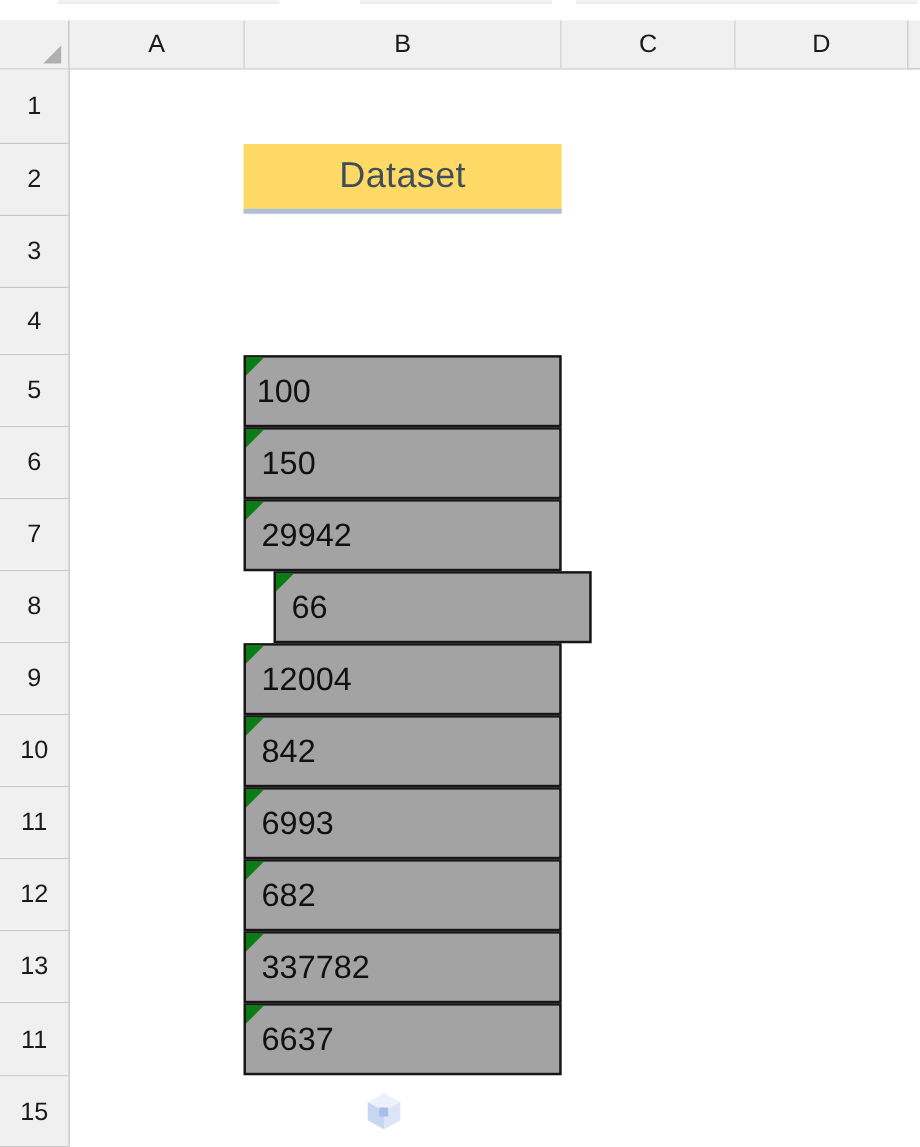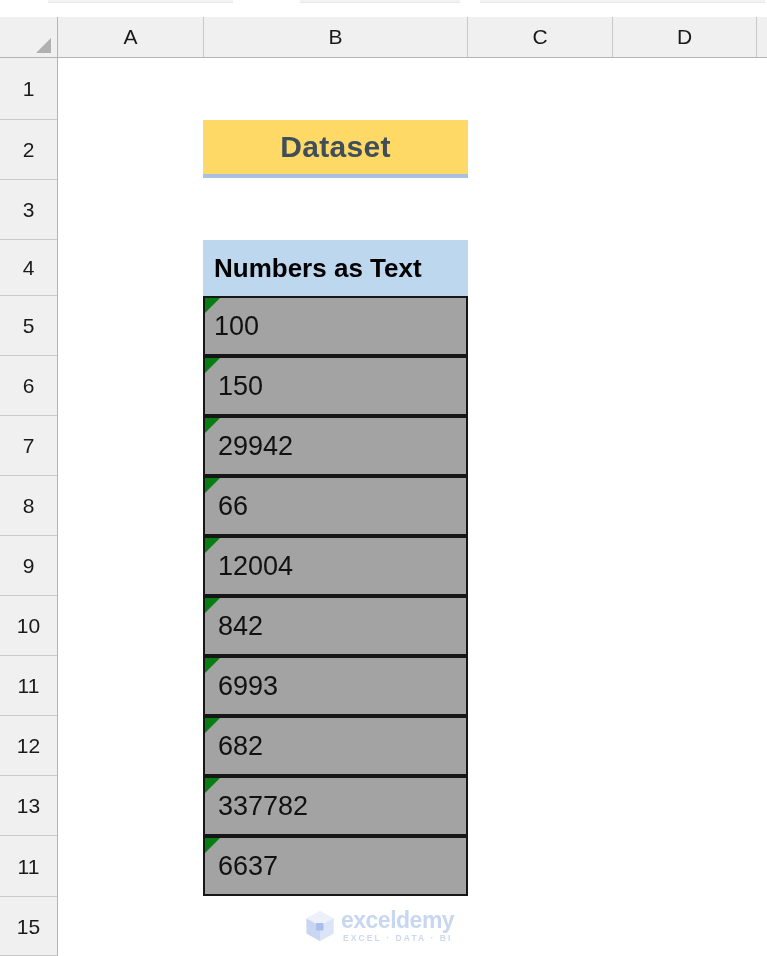--- a/index.html
+++ b/index.html
@@ -102,21 +102,21 @@
   .title-cell {
     position: absolute;
     left: 203px; top: 120px;
     width: 265px; height: 58px;
     background: #FFD966;
     border-bottom: 4px solid #A9C0E0;
     display: flex;
     align-items: center;
     justify-content: center;
     font-size: 30px;
-    font-weight: bold;
+    font-weight: normal;
     color: #3F4E5A;
     letter-spacing: 0.3px;
   }
 
   
   .table-header-cell {
     position: absolute;
     left: 203px; top: 240px;
     width: 265px; height: 56px;
     background: #BDD7EE;
@@ -220,36 +220,35 @@
         <div class="row-head" style="top: 718px; height: 60px; line-height: 60px;">13</div>
         <div class="row-head" style="top: 778px; height: 61px; line-height: 61px;">11</div>
         <div class="row-head" style="top: 839px; height: 59px; line-height: 59px;">15</div>
       </div>
   </div>
 
   <div class="grid-body"></div>
 
   <div class="title-cell">Dataset</div>
 
-  <div class="table-header-cell">Numbers as Text</div>
 
   <div id="data-cells">
       <div class="data-cell" style="top: 296px;">
         <span class="err-tri"></span>
         <span>100</span>
       </div>
       <div class="data-cell" style="top: 356px;">
         <span class="err-tri"></span>
         <span>150</span>
       </div>
       <div class="data-cell" style="top: 416px; text-align: center;">
         <span class="err-tri"></span>
         <span>29942</span>
       </div>
-      <div class="data-cell" style="top: 476px;">
+      <div class="data-cell" style="top: 476px; margin-left: 25px;">
         <span class="err-tri"></span>
         <span>66</span>
       </div>
       <div class="data-cell" style="top: 536px;">
         <span class="err-tri"></span>
         <span>12004</span>
       </div>
       <div class="data-cell" style="top: 596px;">
         <span class="err-tri"></span>
         <span>842</span>
@@ -273,19 +272,15 @@
     </div>
 
   <div class="watermark">
     <svg class="wm-logo" viewBox="0 0 60 64">
       <polygon points="30,2 57,17 57,47 30,62 3,47 3,17" fill="#E2E9F8"></polygon>
       <polygon points="30,2 57,17 30,32 3,17" fill="#EDF1FB"></polygon>
       <polygon points="3,17 30,32 30,62 3,47" fill="#C9D6F2"></polygon>
       <polygon points="30,32 57,17 57,47 30,62" fill="#DCE4F7"></polygon>
       <rect x="22" y="26" width="15" height="15" rx="2" fill="#A9BEEA"></rect>
     </svg>
-    <div class="wm-text-wrap">
-      <div class="wm-name">exceldemy</div>
-      <div class="wm-tag">EXCEL · DATA · BI</div>
-    </div>
   </div>
 
 </div>
 
 </body></html>

